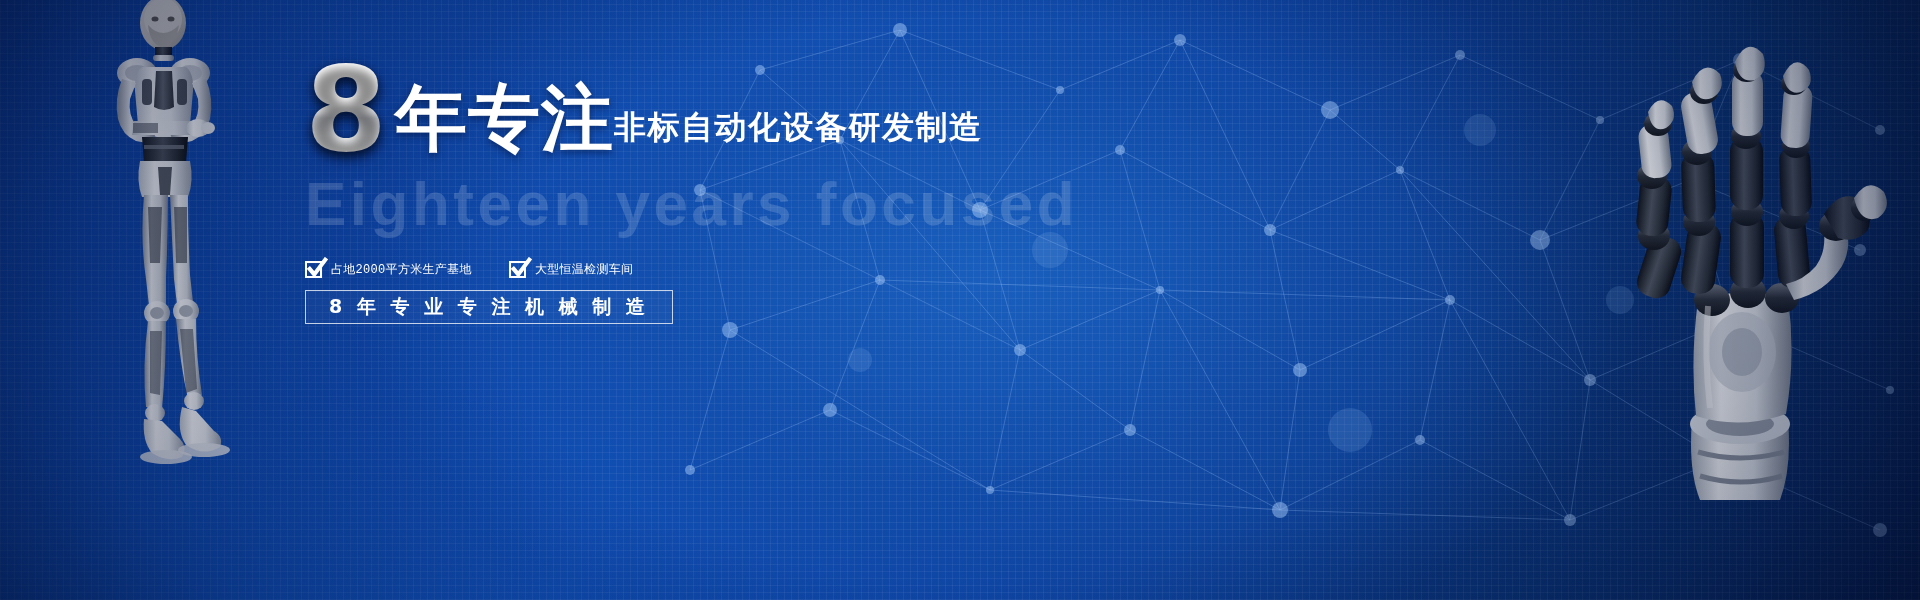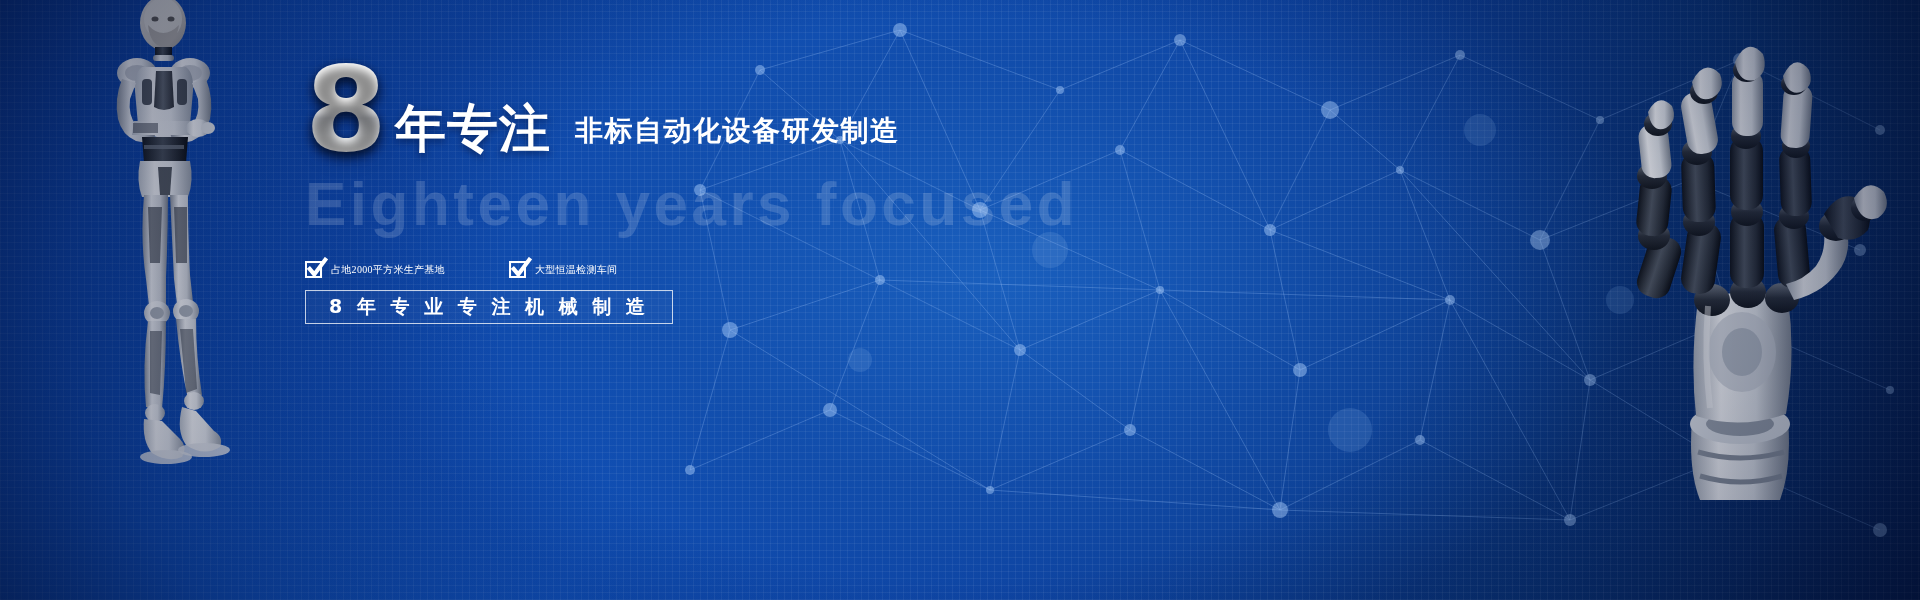--- a/index.html
+++ b/index.html
@@ -40,28 +40,28 @@
     font-size:118px; font-weight:bold; line-height:0.92;
     color:#ffffff; letter-spacing:-2px;
     background:linear-gradient(180deg,#ffffff 0%,#ffffff 46%,#c9ccd2 58%,#f2f4f7 74%,#ffffff 92%);
     -webkit-background-clip:text; background-clip:text; -webkit-text-fill-color:transparent;
     text-shadow:0 5px 10px rgba(0,0,0,0.45);
     filter:drop-shadow(0 4px 6px rgba(0,10,40,0.55));
     padding-right:10px; position:relative; top:4px;
   }
   .cn-title {
     font-family:"DejaVu Sans","Liberation Sans",sans-serif;
-    font-size:51px; font-weight:bold; color:#ffffff; letter-spacing:1px;
+    font-size:72px; font-weight:bold; color:#ffffff; letter-spacing:1px;
     line-height:1; position:relative; top:-6px;
     text-shadow:0 3px 7px rgba(0,12,48,0.5);
   }
   .sub-cn {
     font-family:"DejaVu Sans","Liberation Sans",sans-serif;
-    font-size:28px; font-weight:bold; color:#ffffff; letter-spacing:1.5px;
-    margin-left:24px; position:relative; top:-10px; white-space:nowrap;
+    font-size:32px; font-weight:bold; color:#ffffff; letter-spacing:1.5px;
+    position:relative; top:-10px; white-space:nowrap;
   }
 
   .ghost-en {
     font-family:"Liberation Sans","DejaVu Sans",sans-serif;
     font-size:62px; font-weight:bold; letter-spacing:3.5px;
     color:rgba(255,255,255,0.155);
     margin-top:8px; white-space:nowrap;
   }
 
   .features { margin-top:22px; width:400px; }
@@ -70,22 +70,22 @@
   .feat.col1 { width:208px; }
   .feat.col2 { width:200px; }
 
   .chk {
     width:17px; height:17px; border:2px solid #ffffff;
     position:relative; flex:0 0 auto; margin-right:9px;
   }
   .chk svg { position:absolute; left:-1px; top:-6px; width:22px; height:22px; }
 
   .feat-label {
-    font-family:Liberation Serif, serif;
-    font-size:10px; color:#ffffff; white-space:nowrap; letter-spacing:0.3px;
+    font-family:Liberation Mono, monospace;
+    font-size:12px; color:#ffffff; white-space:nowrap; letter-spacing:0.3px;
   }
 
   .cta-bar {
     width:368px; height:34px;
     border:1px solid rgba(255,255,255,0.75);
     display:flex; align-items:center; justify-content:center;
     background:rgba(255,255,255,0.03);
   }
   .cta-text {
     font-family:"DejaVu Sans","Liberation Sans",sans-serif;

